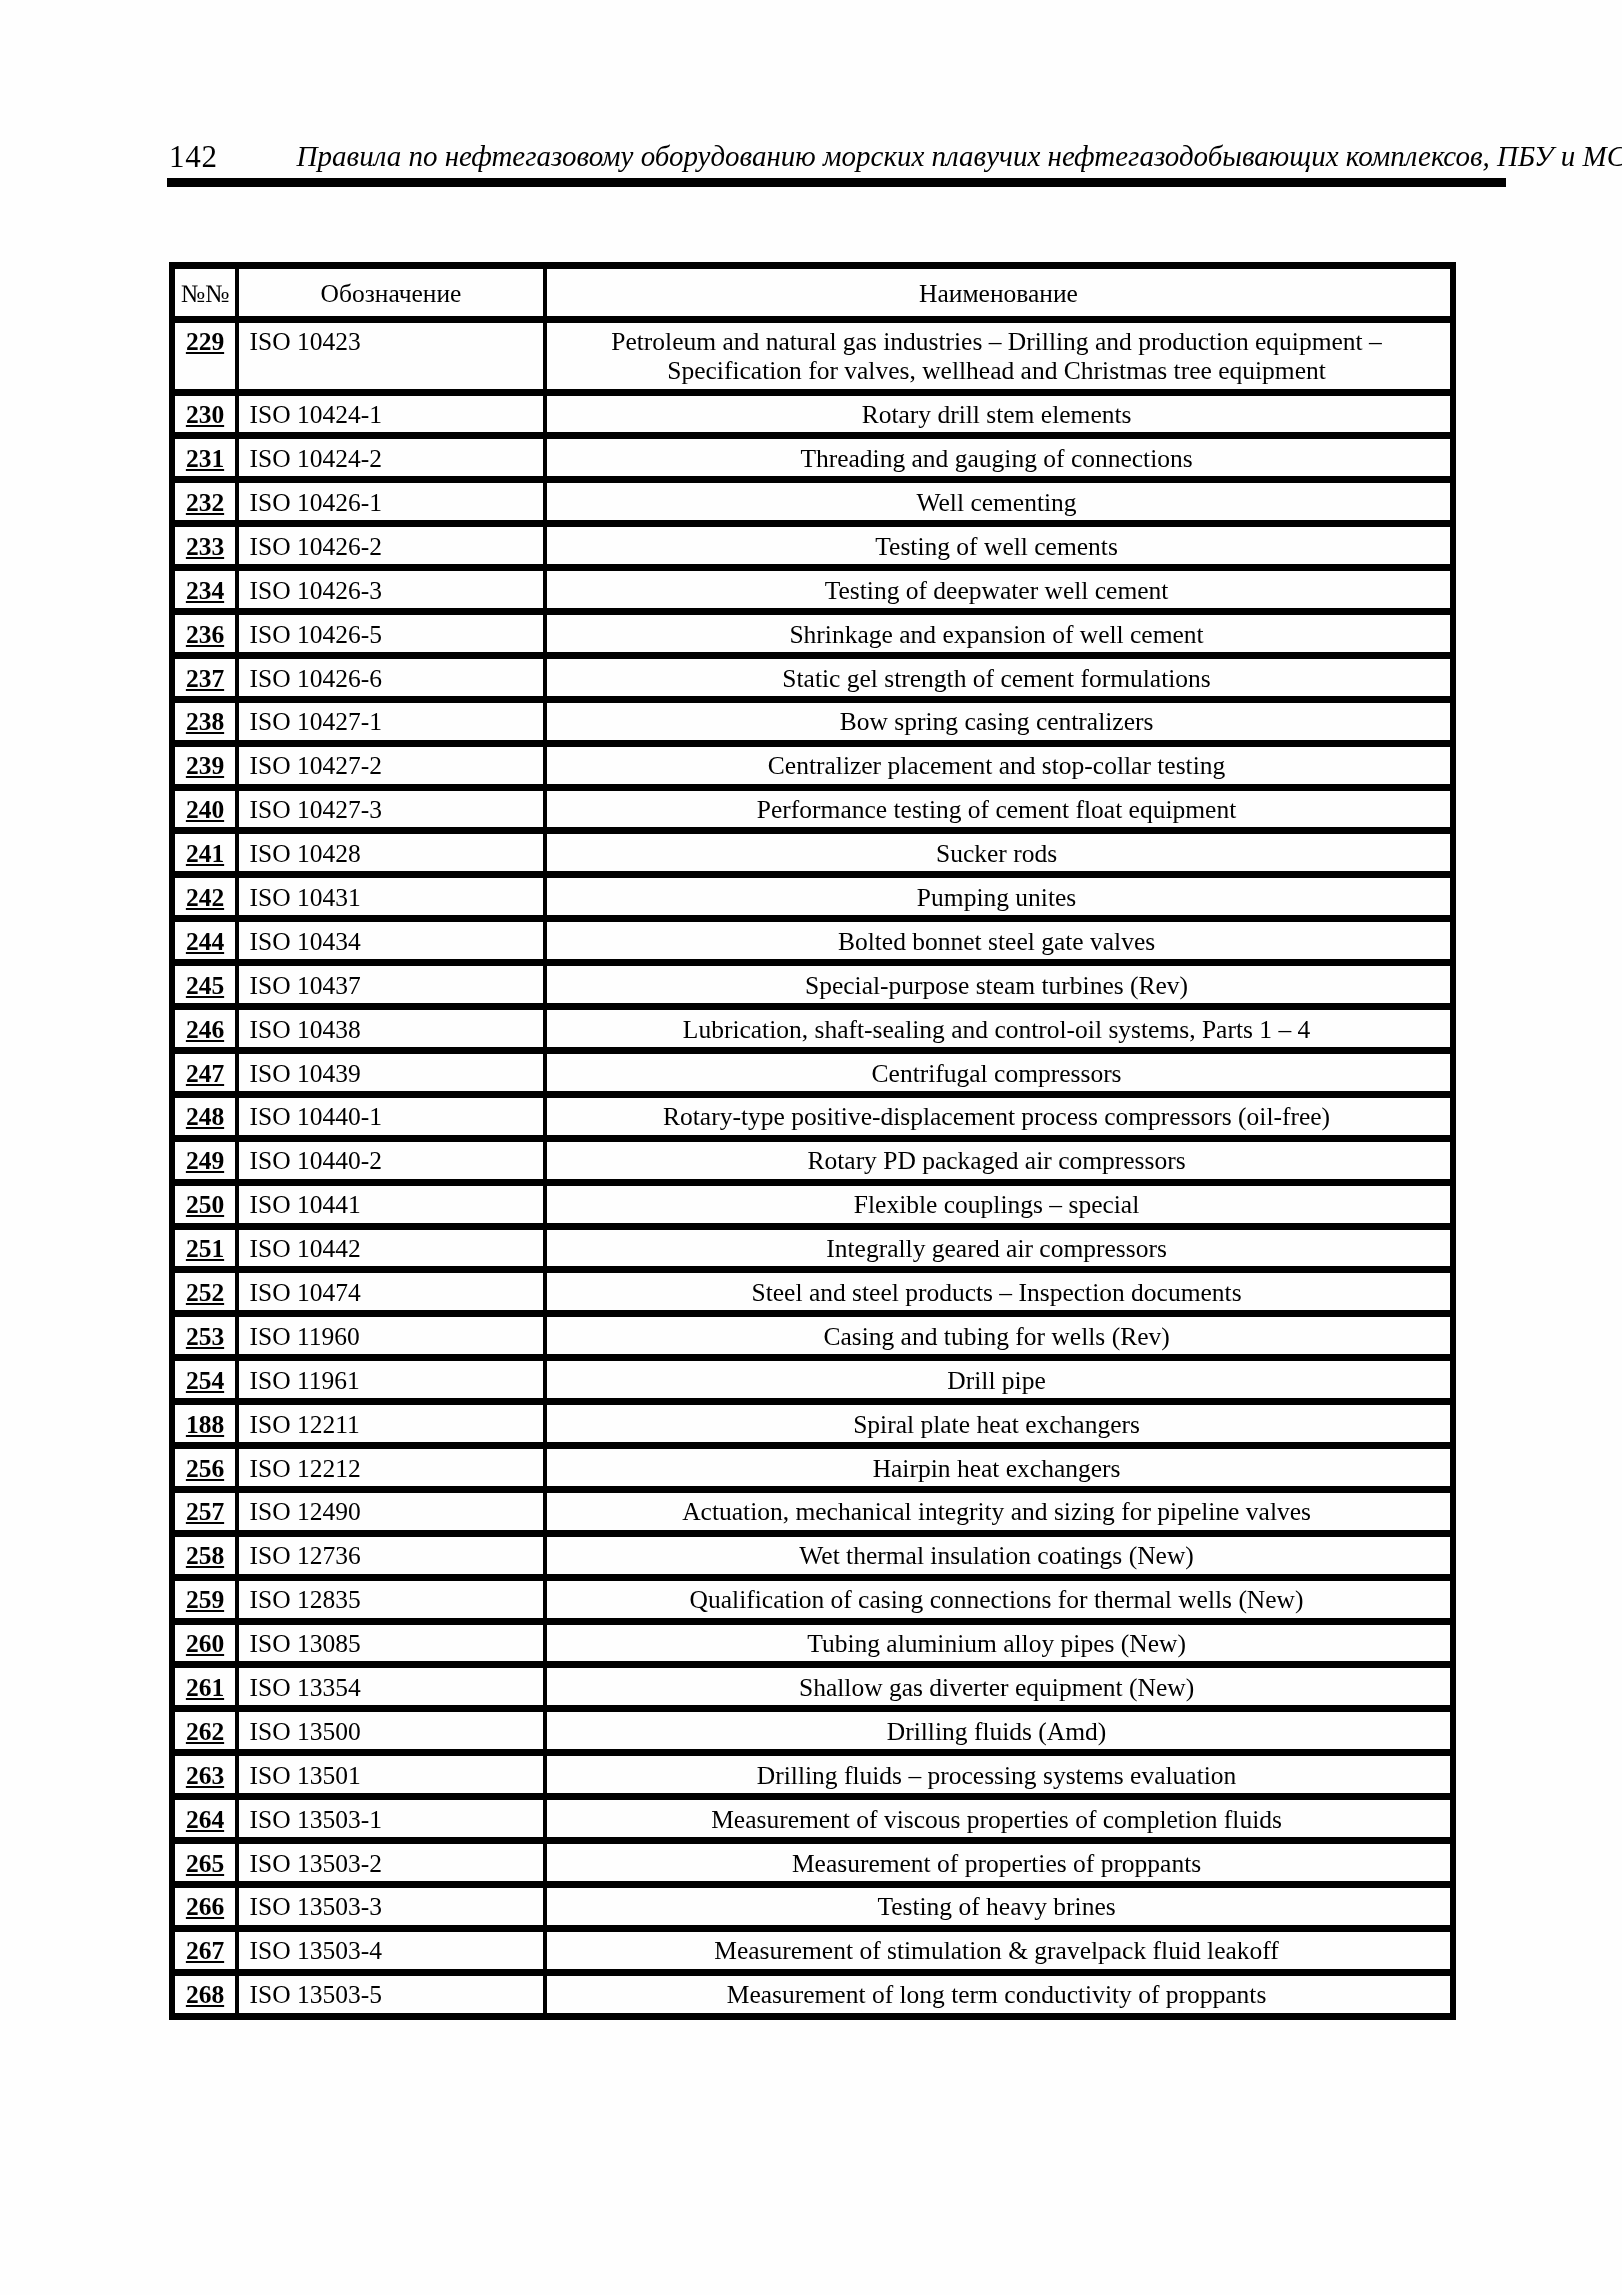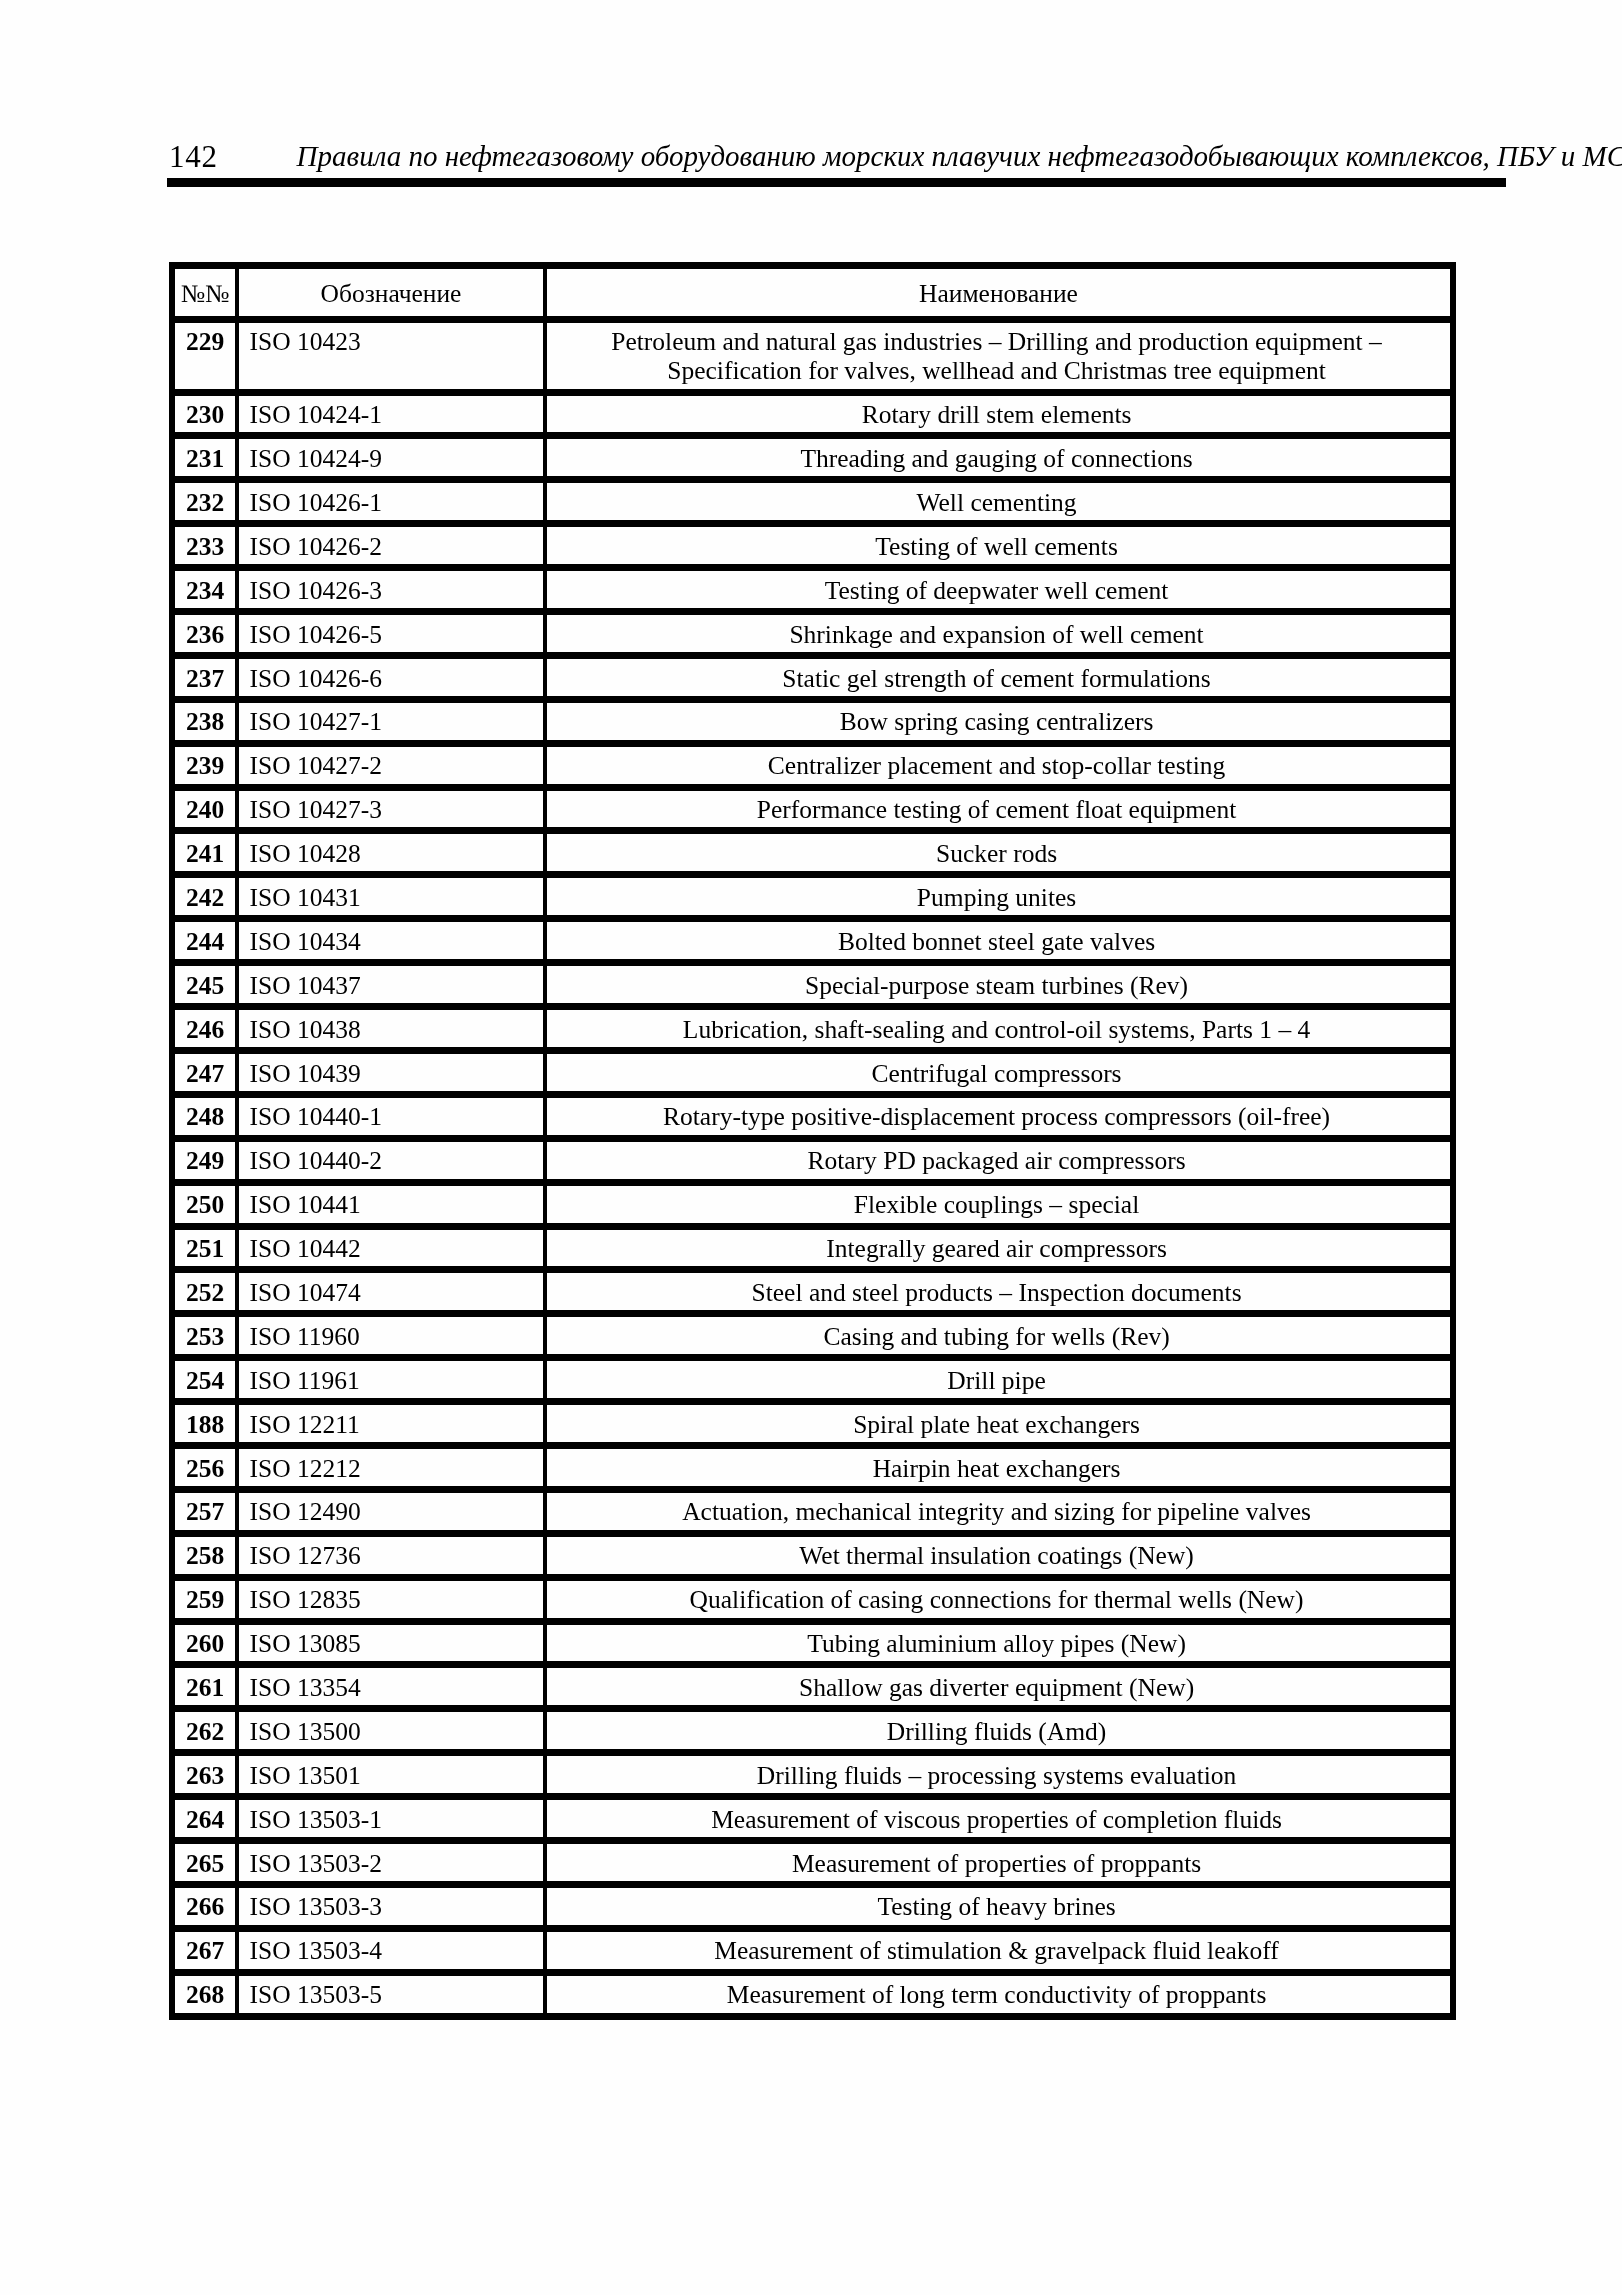--- a/index.html
+++ b/index.html
@@ -72,20 +72,21 @@
     padding: 9.8px 5.2px 7.9px;
   }
   .standards-table td {
     padding: 4.6px 9.2px 3.3px;
   }
   td.c-no {
     font-weight: bold;
     text-align: center;
     padding-left: 2.6px;
     padding-right: 2.6px;
+    text-decoration: underline;
   }
   td.c-designation { padding-left: 10.5px; }
   td.c-name        { padding-left: 10.5px; padding-right: 14.4px; text-align: center; }
 </style>
 </head>
 <body>
 
 <div class="page">
 
   <header class="running-head">
@@ -114,21 +115,21 @@
           <td class="c-designation">ISO 10423</td>
           <td class="c-name">Petroleum and natural gas industries – Drilling and production equipment – Specification for valves, wellhead and Christmas tree equipment</td>
         </tr>
         <tr>
           <td class="c-no">230</td>
           <td class="c-designation">ISO 10424-1</td>
           <td class="c-name">Rotary drill stem elements</td>
         </tr>
         <tr>
           <td class="c-no">231</td>
-          <td class="c-designation">ISO 10424-9</td>
+          <td class="c-designation">ISO 10424-2</td>
           <td class="c-name">Threading and gauging of connections</td>
         </tr>
         <tr>
           <td class="c-no">232</td>
           <td class="c-designation">ISO 10426-1</td>
           <td class="c-name">Well cementing</td>
         </tr>
         <tr>
           <td class="c-no">233</td>
           <td class="c-designation">ISO 10426-2</td>

